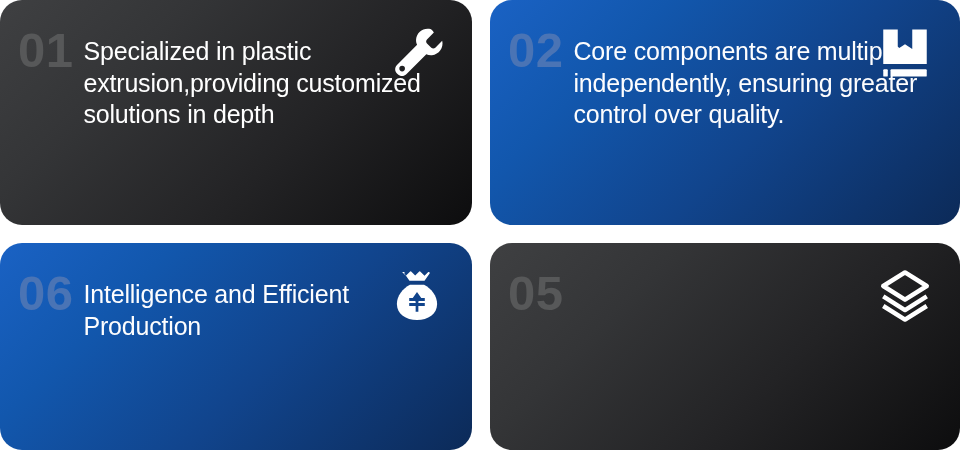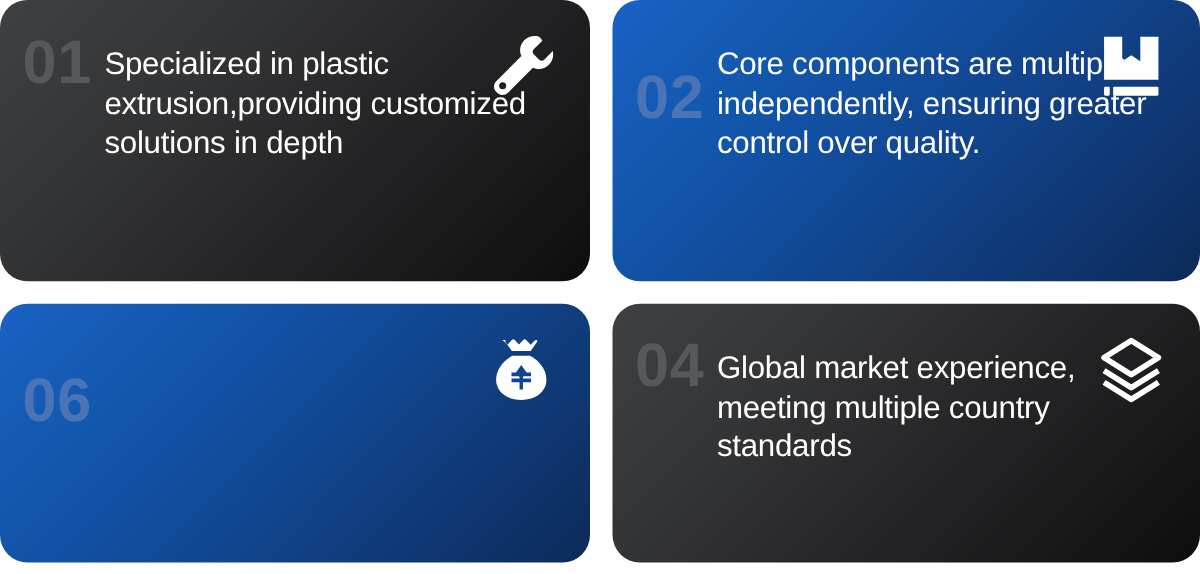--- a/index.html
+++ b/index.html
@@ -49,21 +49,21 @@
 
   .card-number {
     font-size: 49px;
     font-weight: 800;
     line-height: 1;
     letter-spacing: 0.5px;
     margin: 0 0 14px 0;
     user-select: none;
   }
   .card.dark .card-number { color: #575859; }
-  .card.blue .card-number { color: #4a74b5; margin-top: 28px; }
+  .card.blue .card-number { color: #4a74b5; }
 
   .card-text {
     font-size: 25px;
     font-weight: 400;
     line-height: 1.26;
     color: #ffffff;
     letter-spacing: -0.2px;
     margin: 10px;
     max-width: 430px;
   }
@@ -109,27 +109,27 @@
 
   <div class="card blue">
     <span class="card-icon">
       <svg viewBox="0 0 64 64" xmlns="http://www.w3.org/2000/svg" aria-hidden="true">
         <path fill="#ffffff" d="M19 5.5c-.9 0-1.4 1-.9 1.7l5.6 8.1h16.6l5.6-8.1c.5-.8 0-1.7-.9-1.7-.4 0-.8.2-1.1.5l-3.6 3.6-4.2-4.2a1.5 1.5 0 0 0-2.2 0l-3.9 4-3.9-4a1.5 1.5 0 0 0-2.2 0l-4.2 4.2-3.6-3.6c-.3-.3-.7-.5-1.1-.5z"></path>
         <path fill="#ffffff" d="M24.2 19.5c-7.9 4.3-14.4 12-14.4 21.2 0 10.8 9.9 17.8 22.2 17.8s22.2-7 22.2-17.8c0-9.2-6.5-16.9-14.4-21.2H24.2z"></path>
         <path fill="#11448c" d="M32 27.6l-4.7 6.6h-3.9v3.3h6.6l.5.8v1.3h-7.1v3.3h7.1v6.4h3v-6.4h7.1v-3.3h-7.1v-1.3l.5-.8h6.6v-3.3h-3.9L32 27.6z"></path>
       </svg>
     </span>
     <div class="card-number">06</div>
+    <p class="card-text">Intelligence and Efficient Production</p>
   </div>
 
   <div class="card dark">
     <span class="card-icon">
       <svg viewBox="0 0 64 64" xmlns="http://www.w3.org/2000/svg" aria-hidden="true">
         <path fill="none" stroke="#ffffff" stroke-width="5" stroke-linejoin="round" d="M32 6 56 21 32 36 8 21z"></path>
         <path fill="none" stroke="#ffffff" stroke-width="5" stroke-linejoin="round" d="M8 32.5 32 47.5 56 32.5"></path>
         <path fill="none" stroke="#ffffff" stroke-width="5" stroke-linejoin="round" d="M8 43 32 58 56 43"></path>
       </svg>
     </span>
-    <div class="card-number">04</div>
-    <p class="card-text">Global market experience, meeting multiple country standards</p>
+    <div class="card-number">05</div>
   </div>
 
 </div>
 
 </body></html>

